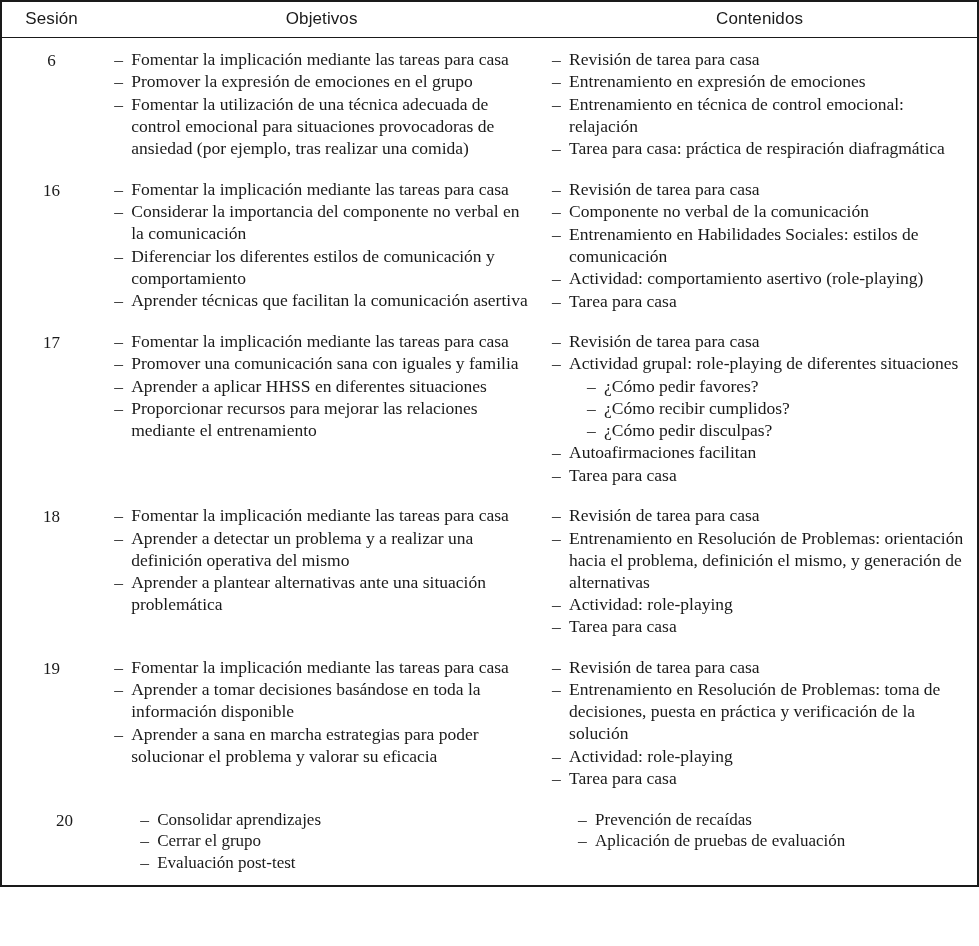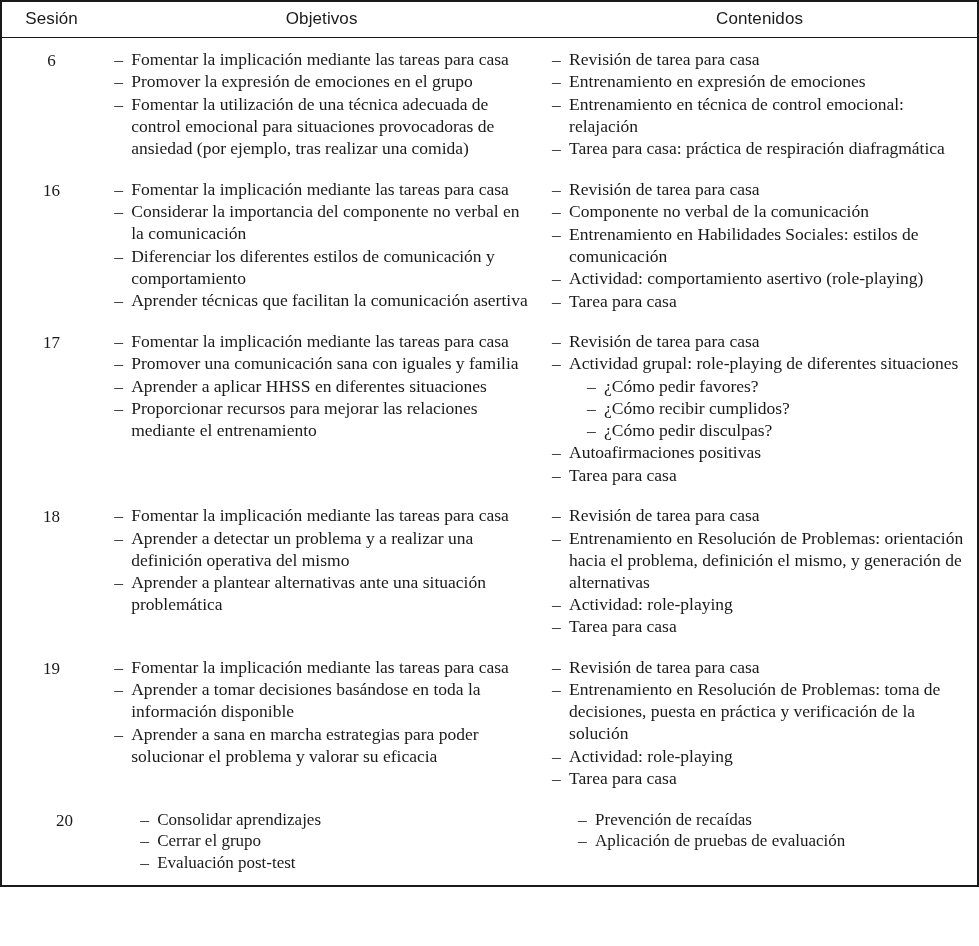--- a/index.html
+++ b/index.html
@@ -265,21 +265,21 @@
               </li>
               <li style="padding: 0px;">
                 <ul class="sub-bullets">
                   <li><span class="dash">–</span><span class="txt">¿Cómo pedir favores?</span></li>
                   <li><span class="dash">–</span><span class="txt">¿Cómo recibir cumplidos?</span></li>
                   <li><span class="dash">–</span><span class="txt">¿Cómo pedir disculpas?</span></li>
                 </ul>
               </li>
               <li>
                 <span class="dash">–</span>
-                <span class="txt">Autoafirmaciones positivas</span>
+                <span class="txt">Autoafirmaciones facilitan</span>
               </li>
               <li>
                 <span class="dash">–</span>
                 <span class="txt">Tarea para casa</span>
               </li>
             </ul>
           </td>
         </tr>
         <tr class="session-row">
           <td class="cell-sesion">

